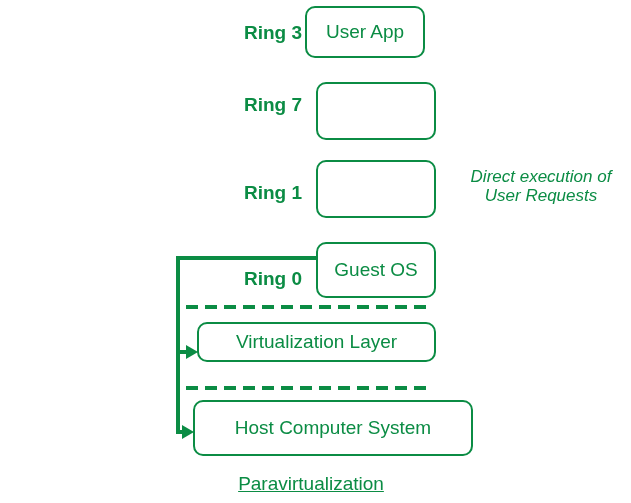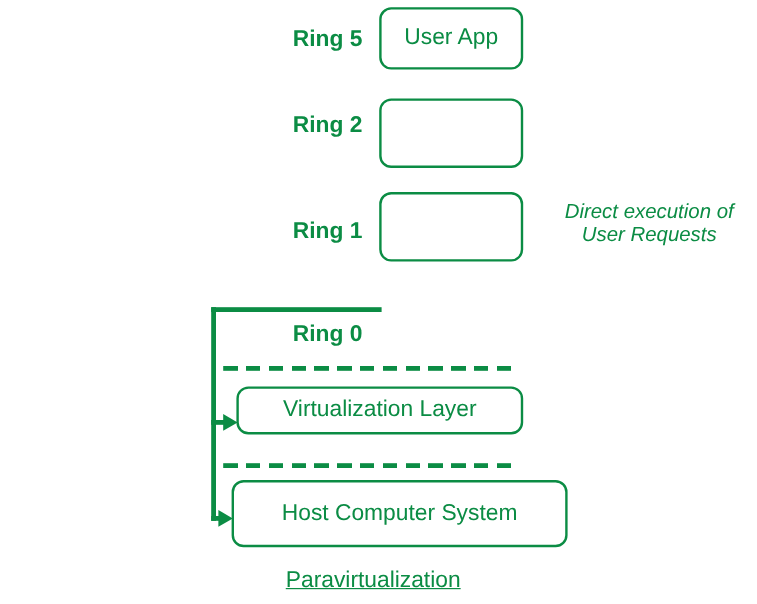--- a/index.html
+++ b/index.html
@@ -70,28 +70,29 @@
     border-top: 7px solid transparent;
     border-bottom: 7px solid transparent;
     border-left: 12px solid var(--green);
   }
 </style>
 </head>
 <body>
 
 <div class="canvas">
 
-  <div class="ring-label" style="top:22px">Ring 5</div>
-  <div class="ring-label" style="top:94px">Ring 2</div>
+  <div class="ring-label" style="top:22px">Ring 3</div>
+  <div class="ring-label" style="top:94px">Ring 7</div>
   <div class="ring-label" style="top:182px">Ring 1</div>
   <div class="ring-label" style="top:268px">Ring 0</div>
 
-  <div class="box" style="left:316px; top:6px;   width:120px; height:52px">User App</div>
+  <div class="box" style="left:305px; top:6px;   width:120px; height:52px">User App</div>
   <div class="box" style="left:316px; top:82px;  width:120px; height:58px"></div>
   <div class="box" style="left:316px; top:160px; width:120px; height:58px"></div>
+  <div class="box" style="left:316px; top:242px; width:120px; height:56px">Guest OS</div>
 
   <div class="box" style="left:197px; top:322px; width:239px; height:40px">Virtualization Layer</div>
   <div class="box" style="left:193px; top:400px; width:280px; height:56px">Host Computer System</div>
 
   <div class="dash-line" style="top:305px"></div>
   <div class="dash-line" style="top:386px"></div>
 
   <div class="bar" style="left:176px; top:256px; width:142px; height:4px"></div>
   <div class="bar" style="left:176px; top:256px; width:4px; height:178px"></div>
   <div class="bar" style="left:176px; top:350px; width:12px; height:4px"></div>

